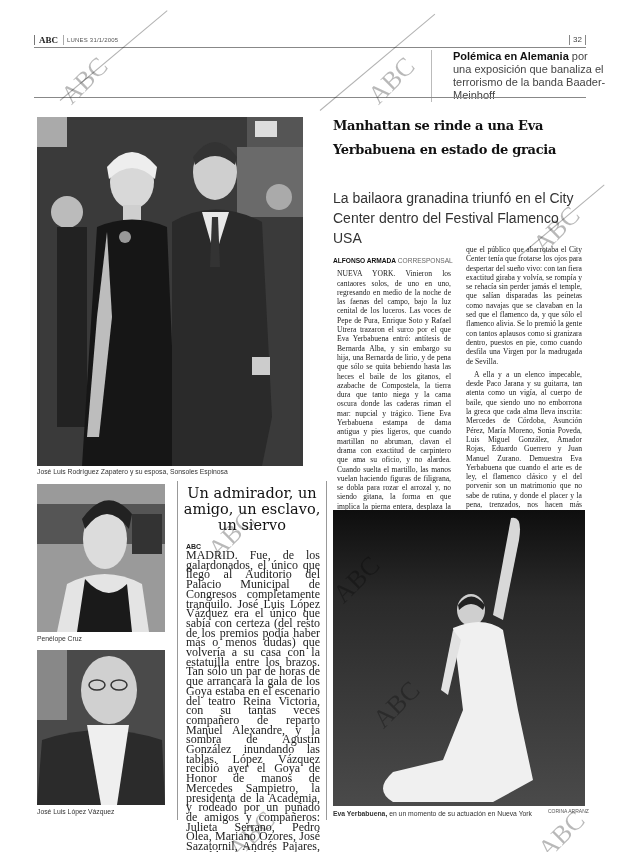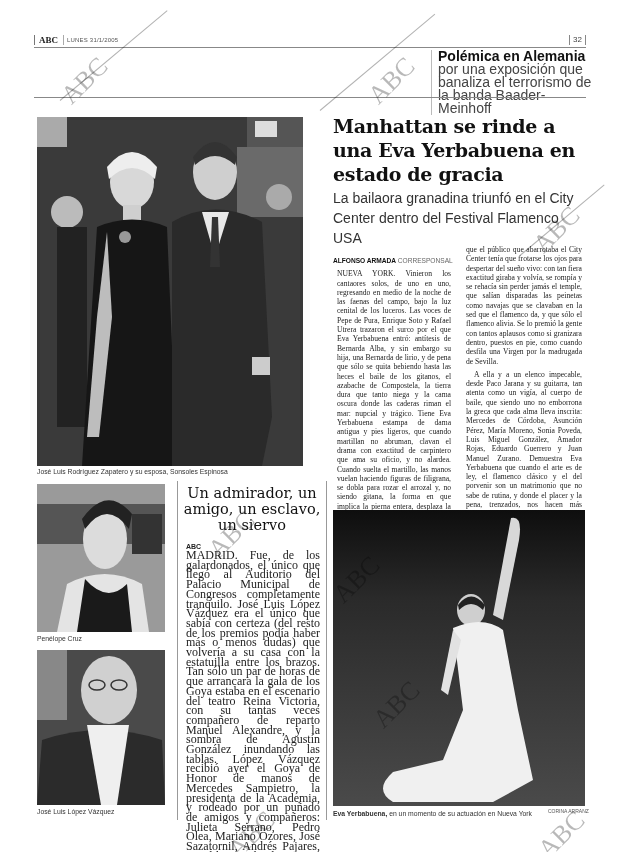--- a/index.html
+++ b/index.html
@@ -3,25 +3,25 @@
 <meta charset="utf-8">
 <style>
   html,body{margin:0;padding:0;background:#fff;}
   body{width:620px;height:852px;position:relative;overflow:hidden;font-family:"DejaVu Serif",serif;color:#222;}
   .abs{position:absolute;}
   .topbar{left:34px;top:35px;width:552px;height:12px;}
   .top-abc{position:absolute;left:0;top:0;font-family:"Liberation Serif",serif;font-weight:bold;font-size:9px;border-left:1px solid #777;padding-left:4px;padding-right:5px;border-right:1px solid #aaa;line-height:10px;}
   .top-date{position:absolute;left:33px;top:1px;font-family:"Liberation Sans",sans-serif;font-size:6px;color:#555;letter-spacing:.2px;line-height:9px;}
   .top-page{position:absolute;right:0;top:0;font-family:"Liberation Sans",sans-serif;font-size:8px;color:#444;border-left:1px solid #888;border-right:1px solid #888;padding:0 3px;line-height:10px;}
   .rule{left:34px;width:552px;height:1px;background:#888;}
-  .teaser{left:431px;top:50px;width:155px;border-left:1px solid #bbb;padding-left:6px;font-family:"Liberation Sans",sans-serif;font-size:14px;line-height:13px;color:#444;}
+  .teaser{left:431px;top:50px;width:155px;border-left:1px solid #bbb;padding-left:21px;font-family:"Liberation Sans",sans-serif;font-size:11px;line-height:13px;color:#444;}
   .teaser b{color:#111;}
   .photo{background:#666;overflow:hidden;}
   .caption{font-family:"Liberation Sans",sans-serif;font-size:6.8px;color:#333;line-height:9px;}
-  .headline{left:333px;top:114px;width:258px;font-family:"DejaVu Serif",serif;font-weight:bold;font-size:19px;line-height:24px;color:#111;letter-spacing:-.3px;}
+  .headline{left:333px;top:114px;width:258px;font-family:"DejaVu Serif",serif;font-weight:bold;font-size:13px;line-height:24px;color:#111;letter-spacing:-.3px;}
   .subhead{left:333px;top:188px;width:258px;font-family:"Liberation Sans",sans-serif;font-size:14px;line-height:20px;color:#333;}
   .col{font-family:"Liberation Serif",serif;font-size:7.6px;line-height:9.3px;color:#222;text-align:justify;}
   .col p{margin:4px;text-indent:0;}
   .col p.ind{text-indent:8px;}
   .byline{font-family:"Liberation Sans",sans-serif;font-weight:bold;font-size:6.6px;color:#111;}
   .byline span{font-weight:normal;color:#666;}
   .sidebar-box{left:177px;top:481px;width:148px;height:339px;border-left:1px solid #999;border-right:1px solid #999;}
   .side-head{font-family:"DejaVu Serif",serif;font-size:14.5px;line-height:16px;text-align:center;color:#111;padding:4px 4px 0;}
   .side-label{font-family:"Liberation Sans",sans-serif;font-weight:bold;font-size:7px;margin:10px 0 1px 8px;}
   .side-body{font-family:"Liberation Serif",serif;font-size:12px;line-height:9.7px;padding:0 6px 0 8px;color:#222;}

